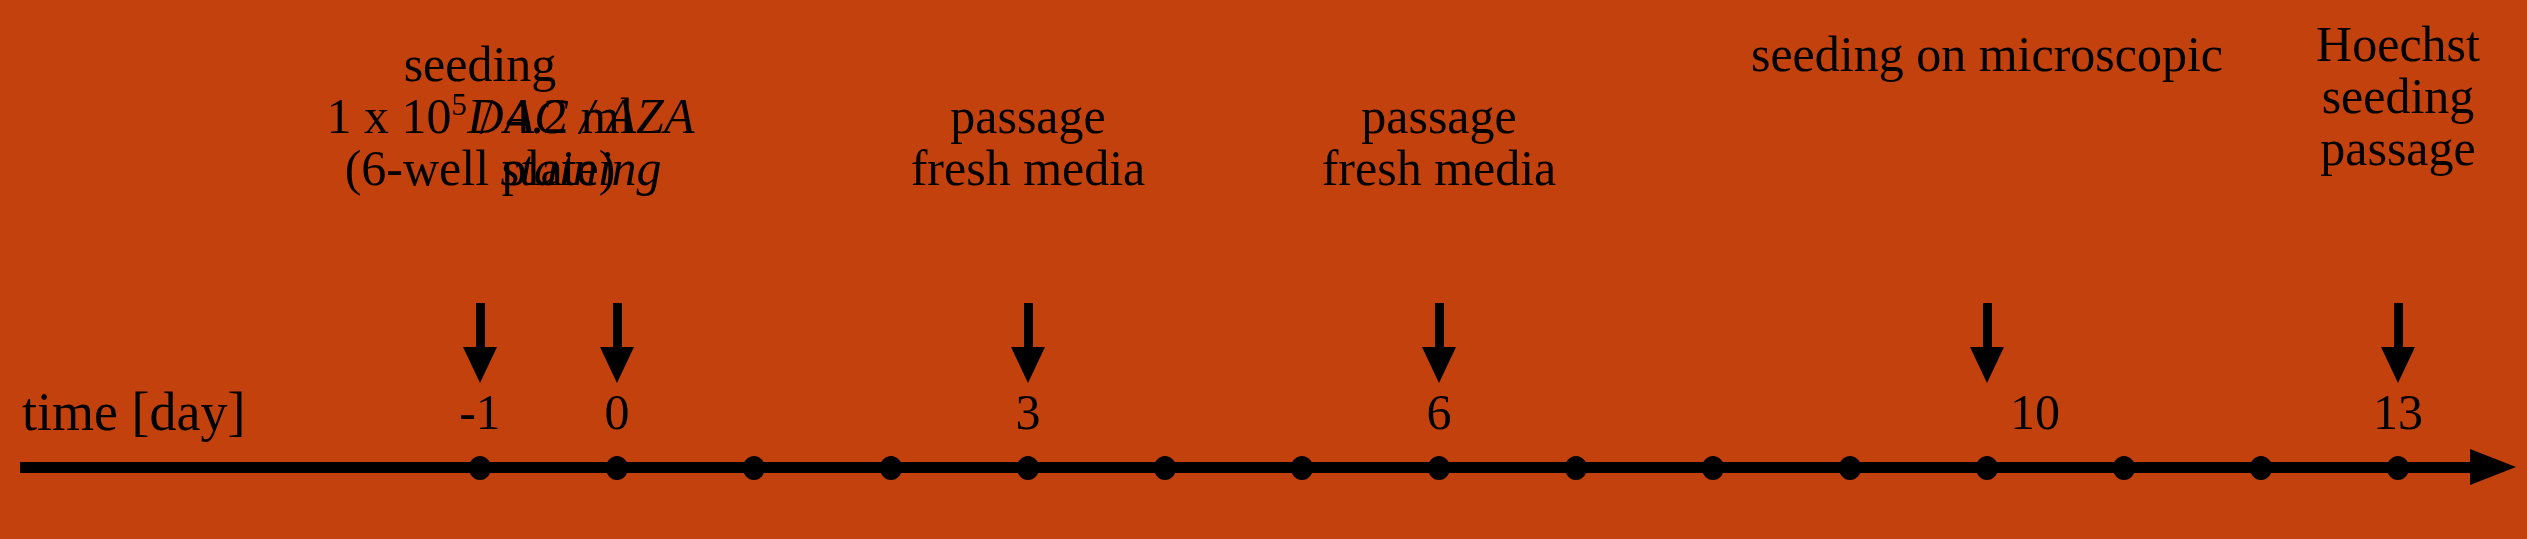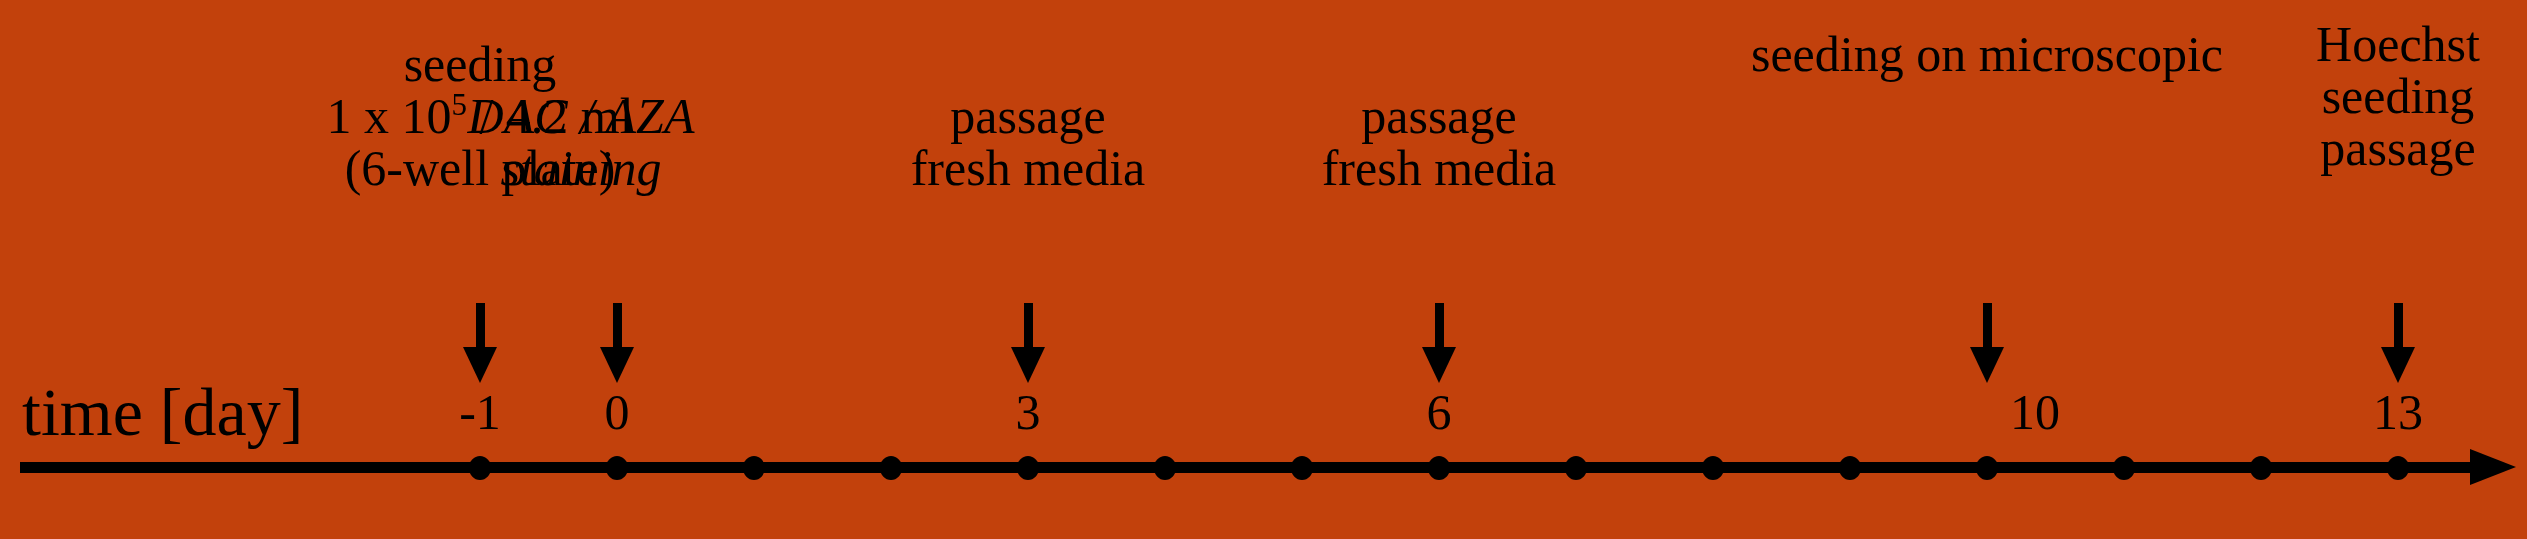--- a/index.html
+++ b/index.html
@@ -55,21 +55,21 @@
     line-height: 52px;
     white-space: nowrap;
     text-align: center;
   }
 
   
   .axis-caption {
     position: absolute;
     left: 22px;
     top: 386px;
-    font-size: 68px;
+    font-size: 54px;
     line-height: 52px;
     white-space: nowrap;
   }
 
   
   .down-arrow {
     position: absolute;
     top: 303px;
     width: 34px;
     height: 78px;

